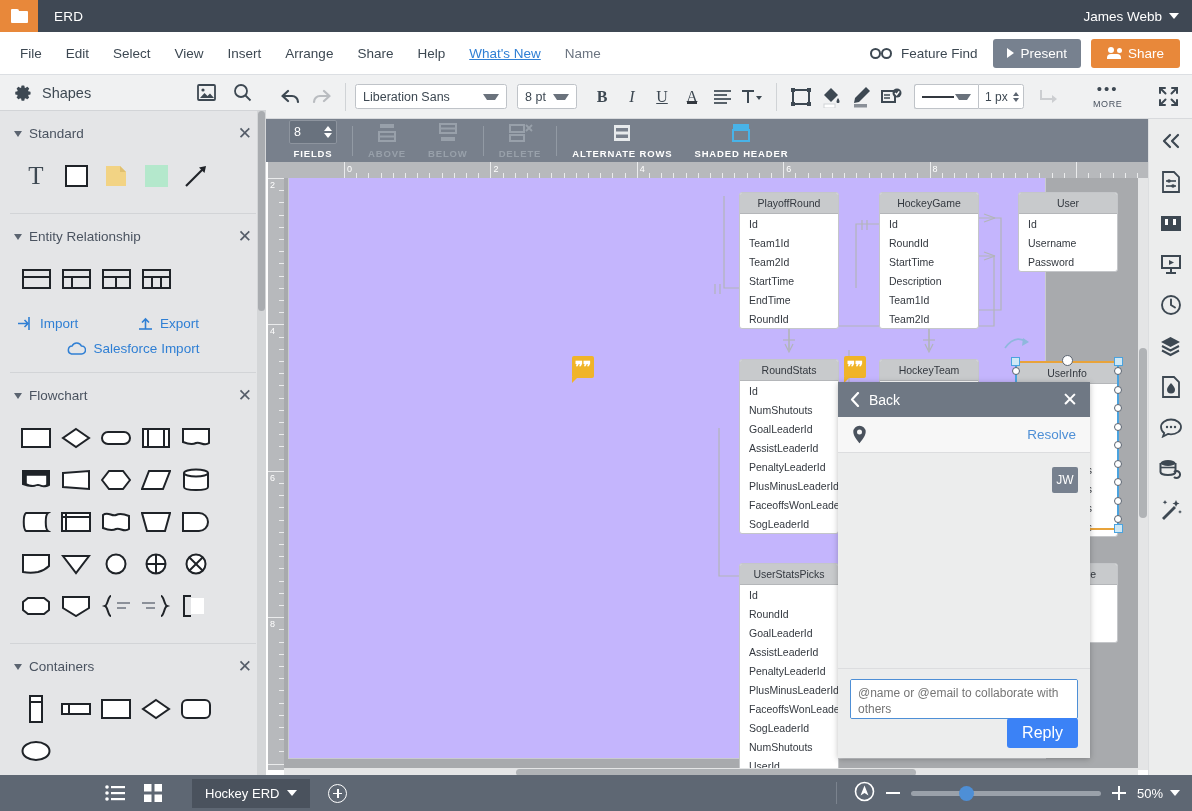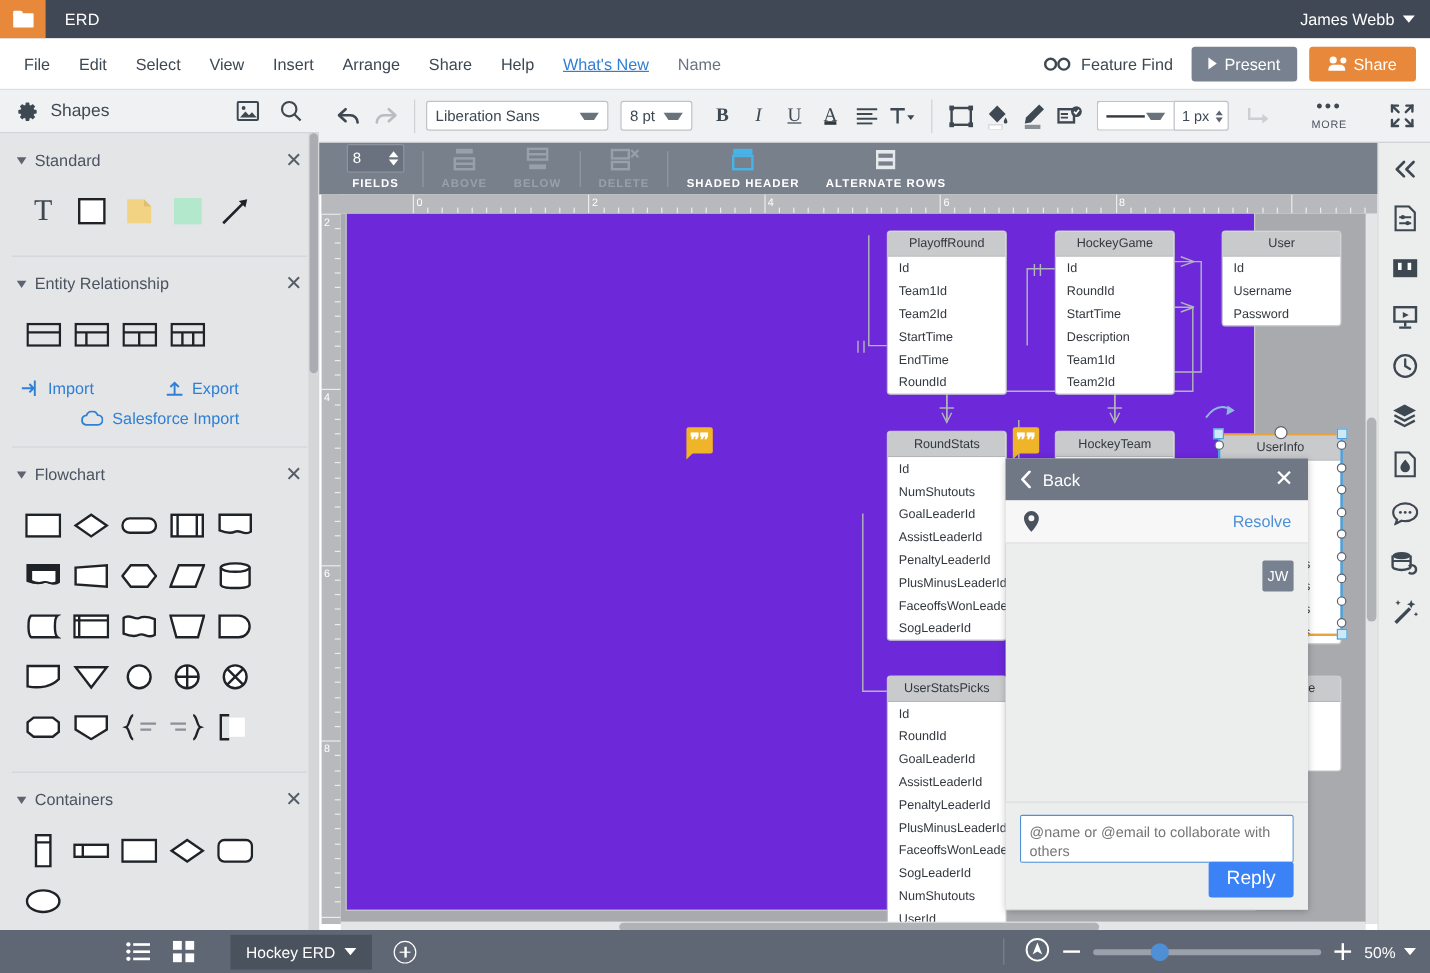--- a/index.html
+++ b/index.html
@@ -145,21 +145,21 @@
 
   
   .ruler-h { position:absolute; left:268px; top:162px; width:880px; height:16px; background:#b7b9bc; overflow:hidden;}
   .ruler-v { position:absolute; left:268px; top:178px; width:16px; height:592px; background:#b7b9bc; overflow:hidden;}
   .ruler-corner { position:absolute; left:268px; top:162px; width:16px; height:16px; background:#b7b9bc;}
   .rtick { position:absolute; background:#eaebec; }
   .rnum { position:absolute; font-size:9px; color:#fff; font-family:"Liberation Sans",sans-serif;}
 
   
   .canvas-wrap { position:absolute; left:284px; top:178px; width:864px; height:592px; background:#a8aaad; overflow:hidden;}
-  .page { position:absolute; left:5px; top:0px; width:756px; height:580px; background:#6d28d9; box-shadow:0 0 0 1px #c9cbce; }
+  .page { position:absolute; left:5px; top:0px; width:756px; height:580px; background:#c4b5fd; box-shadow:0 0 0 1px #c9cbce; }
   .entity {
     position:absolute; background:#fff; border:1px solid #c4c6c9; border-radius:3px;
     font-size:10.5px; color:#33383f;
   }
   .ent-hdr { background:#c8cacc; border-bottom:1px solid #b4b6b9; padding:4px 0 4px 0; text-align:center; font-size:10.5px; border-radius:2px 2px 0 0;}
   .ent-field { padding:3.5px 9px; font-size:10.5px; }
   .sel-handle { position:absolute; width:9px; height:9px; background:#cfe8f5; border:1.4px solid #4aa3df; }
   .sel-circ { position:absolute; width:11px; height:11px; border-radius:50%; background:#fff; border:1.5px solid #5b6470; }
   .sel-edge-v { position:absolute; width:2px; background:#4aa3df; }
   .sel-edge-or { position:absolute; background:#e8a33a; }
@@ -728,32 +728,32 @@
       <svg width="28" height="22" viewBox="0 0 28 22">
           <rect x="4" y="3" width="14" height="7" fill="none" stroke="#98a0aa" stroke-width="2"></rect>
           <rect x="4" y="13" width="14" height="6" fill="none" stroke="#98a0aa" stroke-width="2"></rect>
           <path d="M20 3l6 6M26 3l-6 6" stroke="#98a0aa" stroke-width="1.8"></path>
         </svg>
       <div class="tt-lbl dis">DELETE</div>
     </div>
     <div class="tt-sep"></div>
     <div class="tt-item">
       <svg width="30" height="22" viewBox="0 0 30 22">
-          <rect x="7" y="2" width="16" height="5" fill="#48b3e8"></rect>
-          <rect x="7" y="8" width="16" height="11" fill="none" stroke="#48b3e8" stroke-width="2"></rect>
-        </svg>
-      <div class="tt-lbl">SHADED HEADER</div>
-    </div>
-    <div class="tt-item">
-      <svg width="30" height="22" viewBox="0 0 30 22">
           <rect x="7" y="3" width="16" height="16" fill="#e7eaec"></rect>
           <rect x="9" y="6" width="12" height="3.5" fill="#78808c"></rect>
           <rect x="9" y="12.5" width="12" height="3.5" fill="#78808c"></rect>
         </svg>
       <div class="tt-lbl">ALTERNATE ROWS</div>
+    </div>
+    <div class="tt-item">
+      <svg width="30" height="22" viewBox="0 0 30 22">
+          <rect x="7" y="2" width="16" height="5" fill="#48b3e8"></rect>
+          <rect x="7" y="8" width="16" height="11" fill="none" stroke="#48b3e8" stroke-width="2"></rect>
+        </svg>
+      <div class="tt-lbl">SHADED HEADER</div>
     </div>
   </div>
 
   <div class="ruler-corner"></div>
   <div class="ruler-h" id="rulerH">
       <div class="rtick" style="left: 76px; bottom: 0px; width: 1px; height: 16px;"></div>
       <div class="rtick" style="left: 88.2px; bottom: 0px; width: 1px; height: 5px;"></div>
       <div class="rtick" style="left: 100.4px; bottom: 0px; width: 1px; height: 5px;"></div>
       <div class="rtick" style="left: 112.6px; bottom: 0px; width: 1px; height: 5px;"></div>
       <div class="rtick" style="left: 124.8px; bottom: 0px; width: 1px; height: 5px;"></div>

